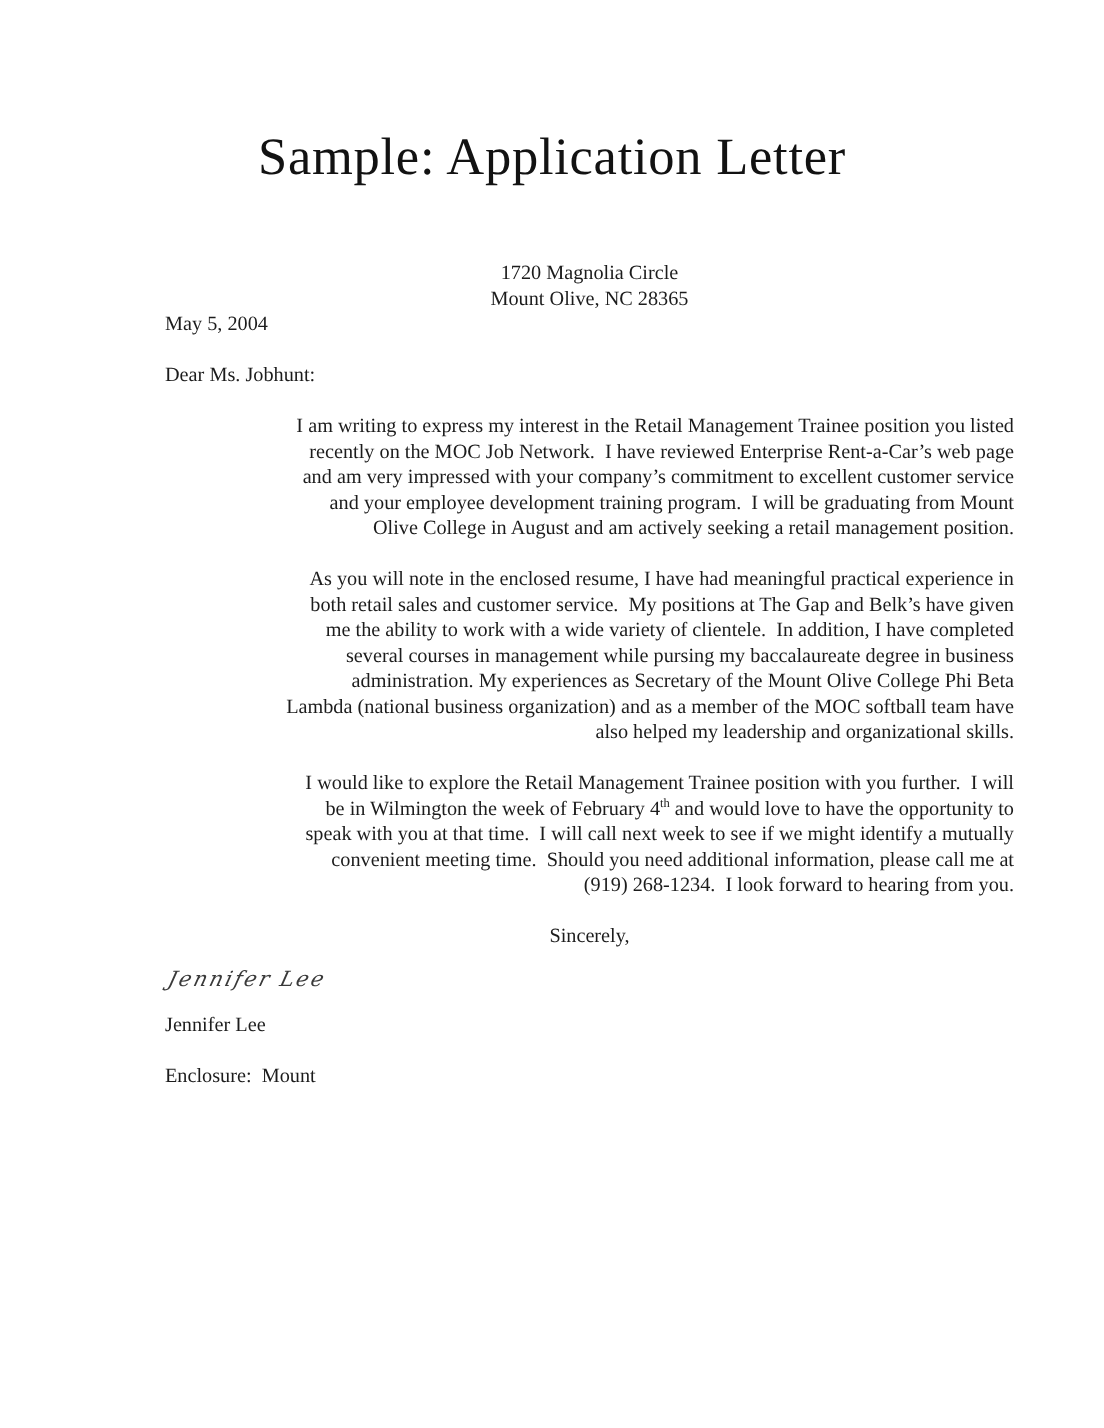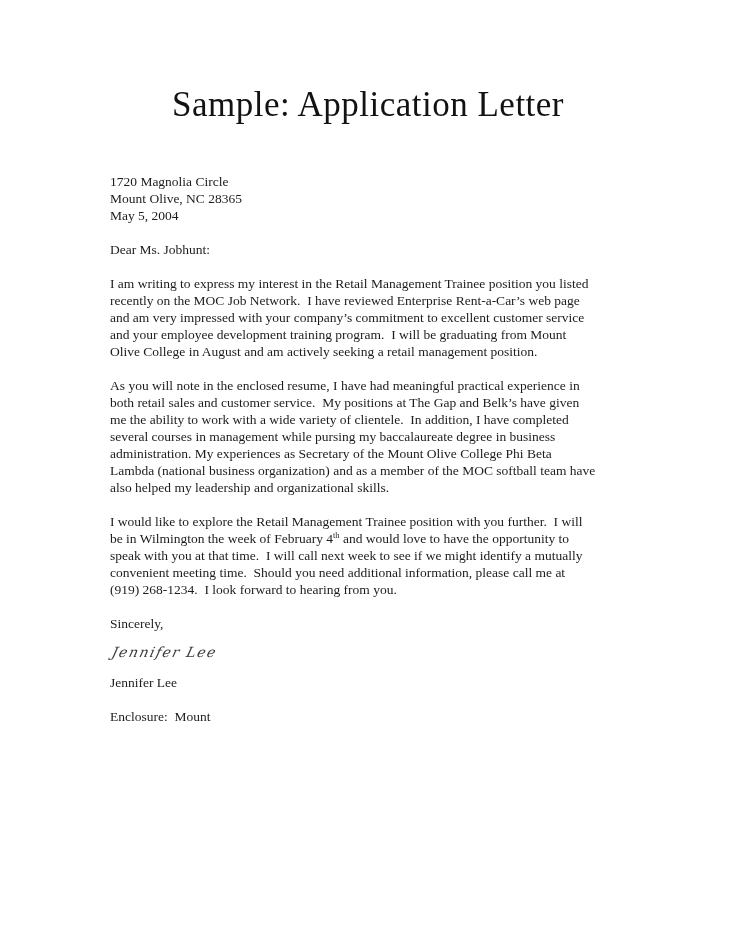--- a/index.html
+++ b/index.html
@@ -26,22 +26,22 @@
   .letter-body {
     margin-left: 110px;
     margin-right: 60px;
     font-size: 13.5px;
     line-height: 17px;
   }
   .block {
     margin: 0 0 17px 0;
     white-space: pre;
   }
-  .block.tight { margin-bottom: 0; }
-  .paragraph { margin: 0 0 17px 0; white-space: pre; }
+  .block.tight { margin-bottom: 0; text-align: center; }
+  .paragraph { margin: 0 0 17px 0; white-space: pre; text-align: right; }
   sup.ordinal {
     font-size: 0.62em;
     vertical-align: super;
     line-height: 0;
     margin-top: 37px;
   }
   .signature-line {
     margin: 12px 0 10px 0;
     height: 20px;
   }

